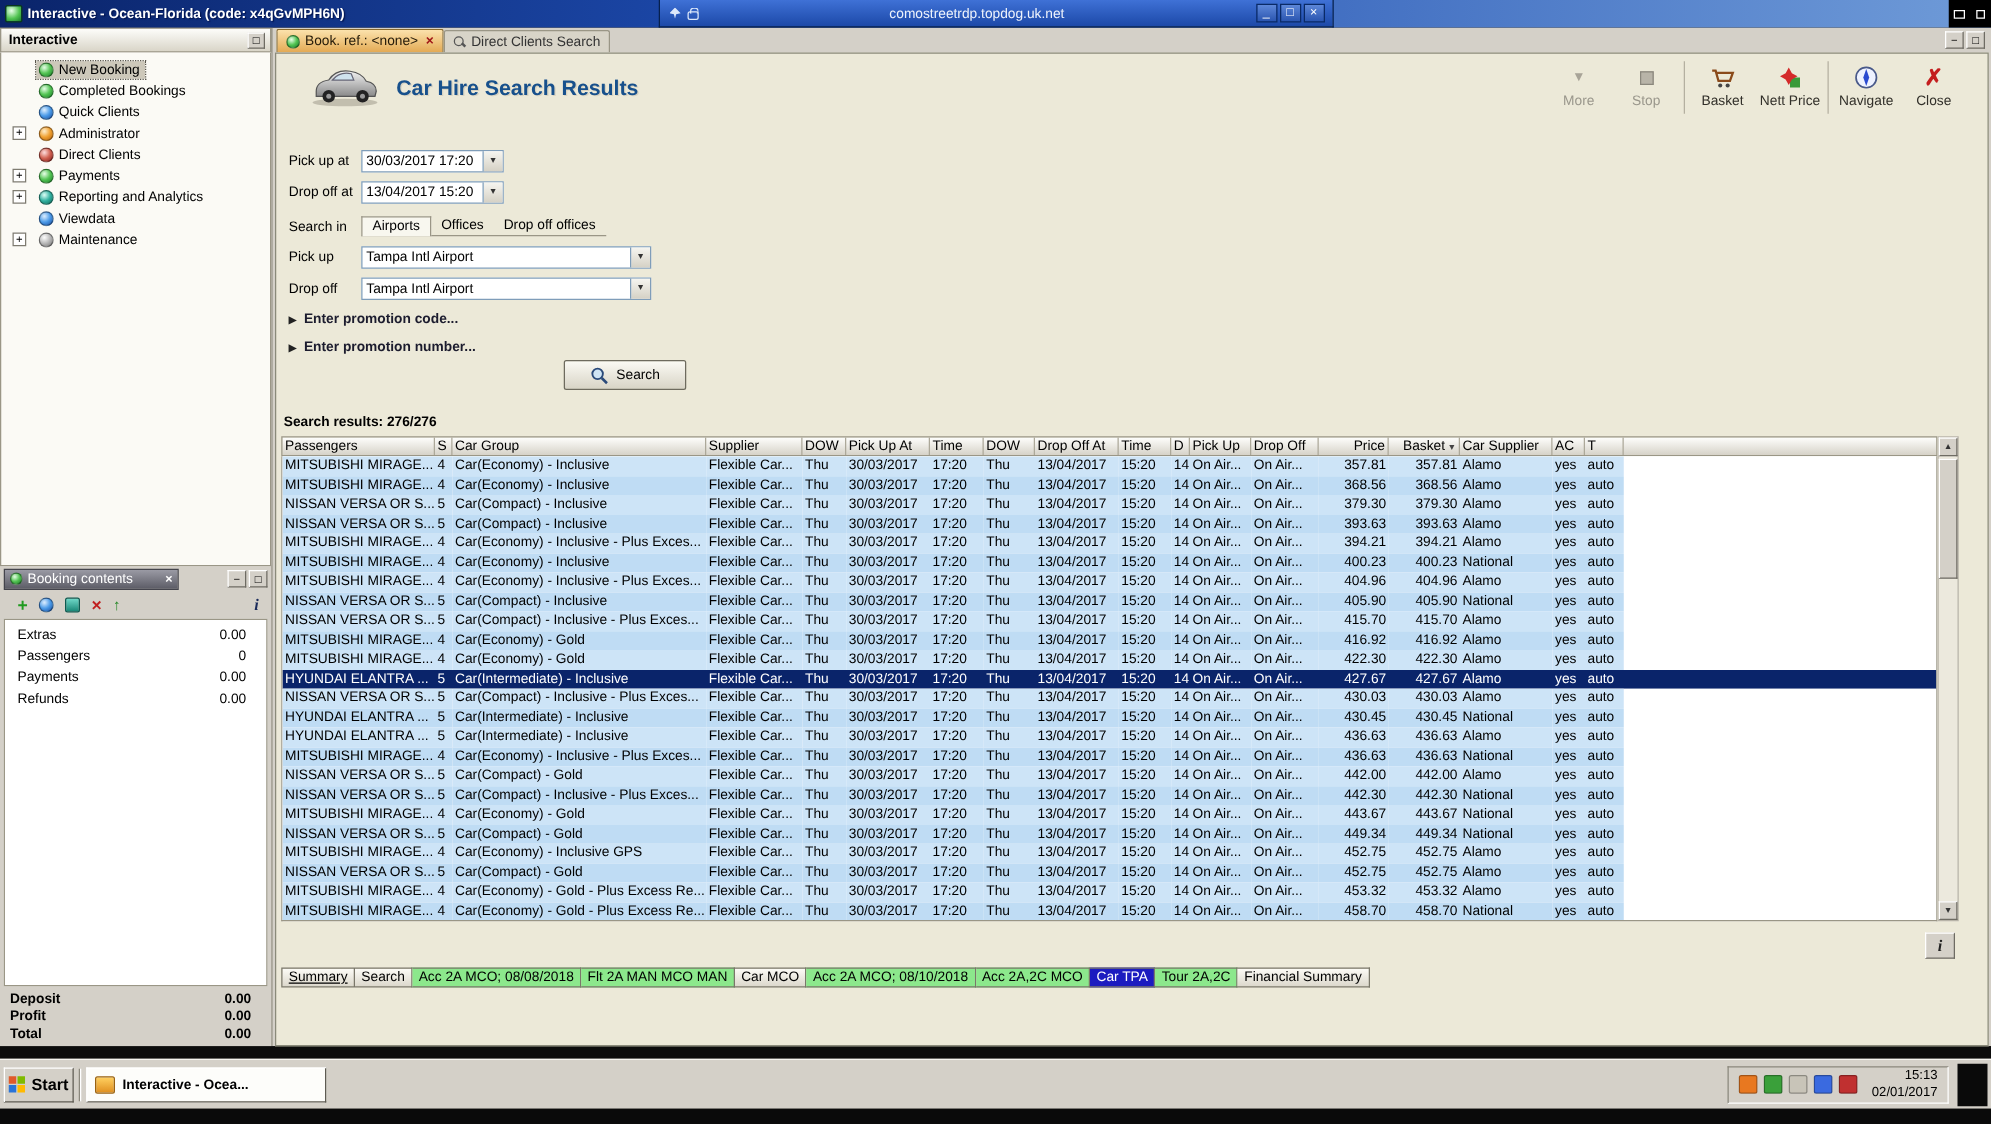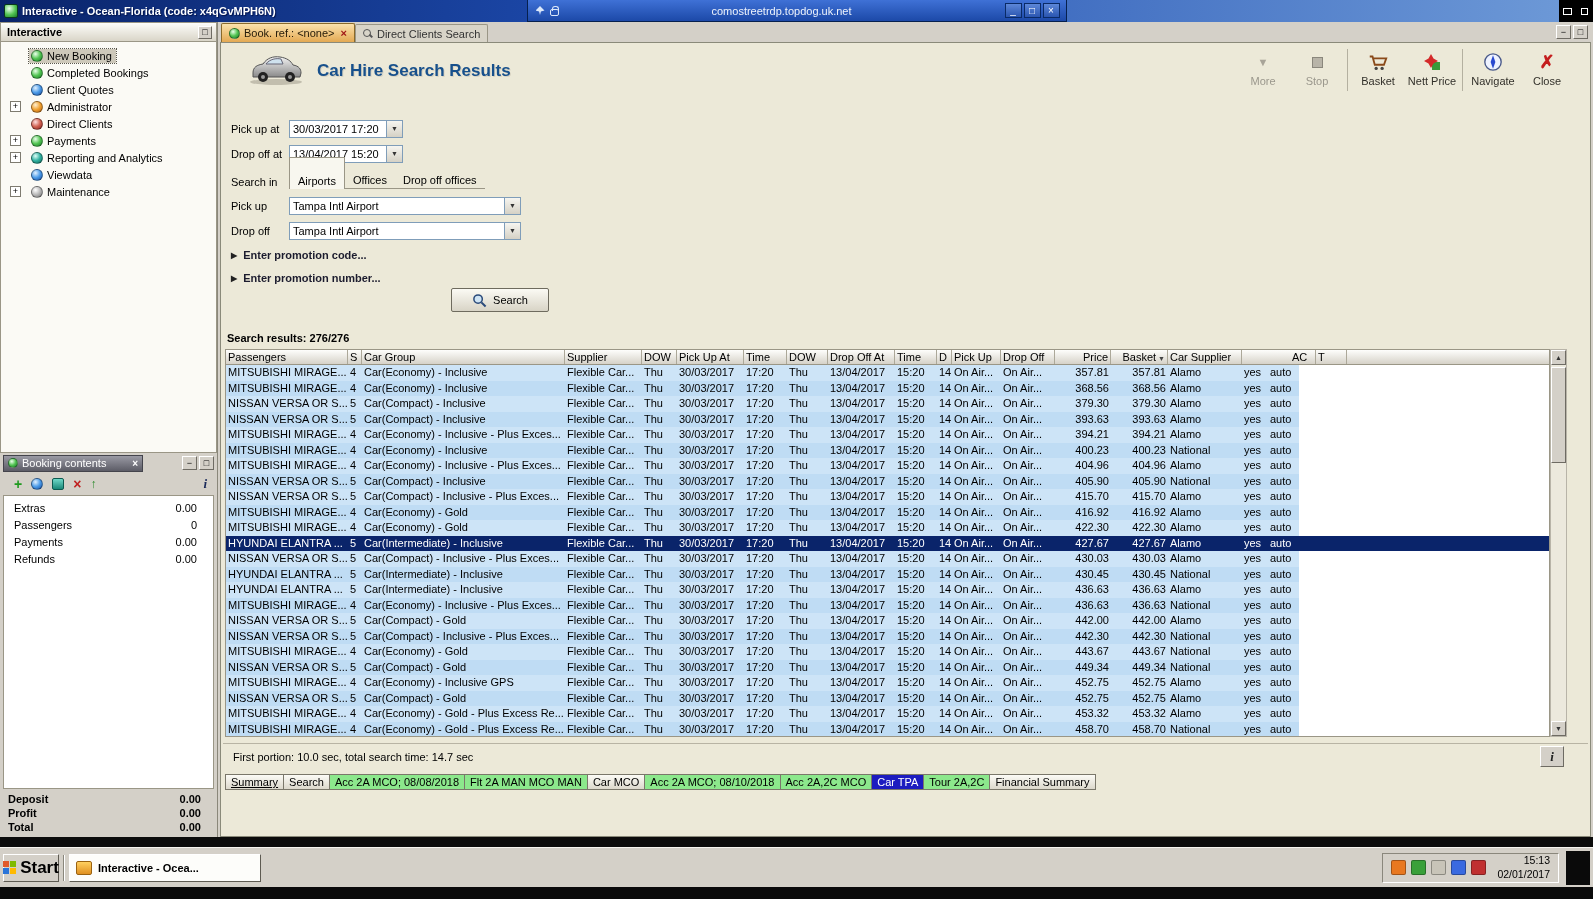--- a/index.html
+++ b/index.html
@@ -114,21 +114,21 @@
   .red-x { font-size:18px; font-weight:bold; color:#c41e1e; line-height:18px; }
 
   
   .flabel { position:absolute; left:10px; width:56px; }
   .combo { position:absolute; left:68px; height:18px; background:#fff; border:1px solid #7f9db9;
     display:flex; align-items:center; }
   .combo .val { flex:1; padding-left:3px; overflow:hidden; white-space:nowrap; }
   .combo .arrow { width:16px; height:16px; flex:none; background:linear-gradient(#f6f5f0,#d5d1c5);
     border-left:1px solid #7f9db9; font-size:7px; line-height:16px; text-align:center; color:#333; }
   .seg { position:absolute; left:68px; display:flex; align-items:flex-end; border-bottom:1px solid #9a9686; height:19px; }
-  .seg .stab { padding:17px 8px 2px; }
+  .seg .stab { padding:1px 8px 2px; }
   .seg .stab.active { background:#f8f7ef; border:1px solid #9a9686; border-bottom:none; position:relative; top:1px; }
   .disc { position:absolute; left:10px; font-weight:bold; color:#1c1c2e; display:flex; align-items:center; gap:6px; }
   .disc .arr { font-size:8px; color:#222; }
   .search-btn { position:absolute; left:230px; top:245px; width:98px; height:24px;
     background:linear-gradient(#fbfaf4,#d8d4c6); border:1px solid #6e6b5e;
     border-radius:2px; display:flex; align-items:center; justify-content:center; gap:6px; font-size:11px; }
 
   .results-label { position:absolute; left:6px; top:289px; font-weight:bold; }
 
   
@@ -171,21 +171,21 @@
   .appstatus { height:18px; flex:none; background:#d4d0c8; border-top:1px solid #fff; position:relative; }
   .as-center { position:absolute; left:722px; top:2px; display:flex; gap:26px; }
   .as-time { position:absolute; right:30px; top:2px; }
 
   .desktop-gap { height:10px; flex:none; background:#0c0c0c; }
 
   
   .taskbar { height:40px; flex:none; background:#d4d0c8; border-top:1px solid #f6f5f0;
     display:flex; align-items:center; padding:0 3px; gap:4px; }
   .start-btn { width:56px; height:28px; background:#d4d0c8; border:1px solid; border-color:#fff #5e5b52 #5e5b52 #fff;
-    display:flex; align-items:center; justify-content:center; gap:4px; font-weight:bold; font-size:17px; }
+    display:flex; align-items:center; justify-content:center; gap:4px; font-weight:bold; font-size:13px; }
   .flag { width:14px; height:14px; display:grid; grid-template-columns:6px 6px; grid-template-rows:6px 6px; gap:1px; }
   .flag i { display:block; }
   .flag i:nth-child(1){background:#e05a2b;} .flag i:nth-child(2){background:#7fba00;}
   .flag i:nth-child(3){background:#2a74d8;} .flag i:nth-child(4){background:#ffba00;}
   .tb-sep { width:2px; height:26px; border-left:1px solid #8a877c; border-right:1px solid #fff; }
   .task-btn { width:192px; height:28px; background:#fdfdfa; border:1px solid; border-color:#fff #5e5b52 #5e5b52 #fff;
     display:flex; align-items:center; gap:6px; padding:0 6px; font-weight:bold; }
   .task-icon { width:16px; height:14px; background:linear-gradient(#ffd060,#e09020); border:1px solid #9a6210; border-radius:2px; }
   .tray { margin-left:auto; height:30px; display:flex; align-items:center; gap:5px; padding:0 8px;
     border:1px solid; border-color:#8a877c #fff #fff #8a877c; }
@@ -242,21 +242,21 @@
         </div>
         <div class="titem">
           <span class="iw">
               <span class="icon12 c-green"></span>
               <span>Completed Bookings</span>
             </span>
         </div>
         <div class="titem">
           <span class="iw">
               <span class="icon12 c-blue"></span>
-              <span>Client Quotes</span>
+              <span>Quick Clients</span>
             </span>
         </div>
         <div class="titem">
           <span class="expander">+</span>
           <span class="iw">
               <span class="icon12 c-orange"></span>
               <span>Administrator</span>
             </span>
         </div>
         <div class="titem">
@@ -493,21 +493,21 @@
             <div class="gh" style="width: 43px;">Time</div>
             <div class="gh" style="width: 41px;">DOW</div>
             <div class="gh" style="width: 67px;">Drop Off At</div>
             <div class="gh" style="width: 42px;">Time</div>
             <div class="gh" style="width: 15px;">D</div>
             <div class="gh" style="width: 49px;">Pick Up</div>
             <div class="gh" style="width: 54px;">Drop Off</div>
             <div class="gh ra" style="width: 56px;">Price</div>
             <div class="gh ra" style="width: 57px;">Basket<span class="sort">▼</span></div>
             <div class="gh" style="width: 74px;">Car Supplier</div>
-            <div class="gh" style="width: 26px; margin-left: 48px;">AC</div>
+            <div class="gh" style="width: 26px;">AC</div>
             <div class="gh" style="width: 31px;">T</div>
             <div class="gh ghfill"></div>
           </div>
         <div class="grid-body" id="grid-body">
             <div class="grow even">
               <div class="gc" style="width: 122px;">MITSUBISHI MIRAGE...</div>
               <div class="gc" style="width: 14px;">4</div>
               <div class="gc" style="width: 203px;">Car(Economy) - Inclusive</div>
               <div class="gc" style="width: 77px;">Flexible Car...</div>
               <div class="gc" style="width: 35px;">Thu</div>
@@ -985,23 +985,20 @@
               <div class="gc" style="width: 26px;">yes</div>
               <div class="gc" style="width: 31px;">auto</div>
             </div>
           </div>
         <div class="vscroll">
           <div class="sb-btn">▲</div>
           <div class="sb-thumb"></div>
           <div class="sb-btn down">▼</div>
         </div>
 
-        <div class="status-row">
-          <span>First portion: 10.0 sec, total search time: 14.7 sec</span>
-        </div>
         <div class="info-btn">i</div>
 
         <div class="btabs">
           <span class="btab">Summary</span>
           <span class="btab">Search</span>
           <span class="btab green">Acc 2A MCO; 08/08/2018</span>
           <span class="btab green">Flt 2A MAN MCO MAN</span>
           <span class="btab">Car MCO</span>
           <span class="btab green">Acc 2A MCO; 08/10/2018</span>
           <span class="btab green">Acc 2A,2C MCO</span>

